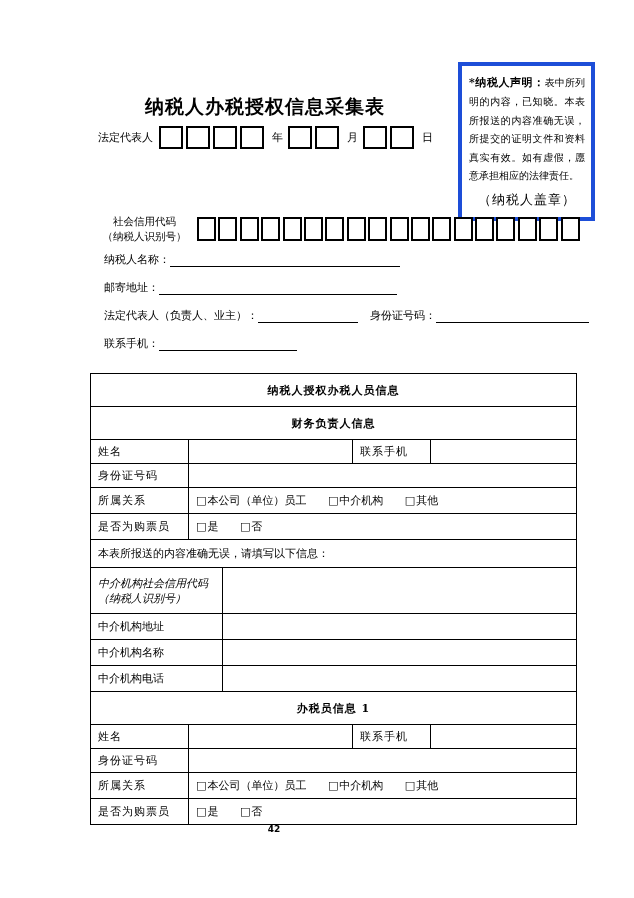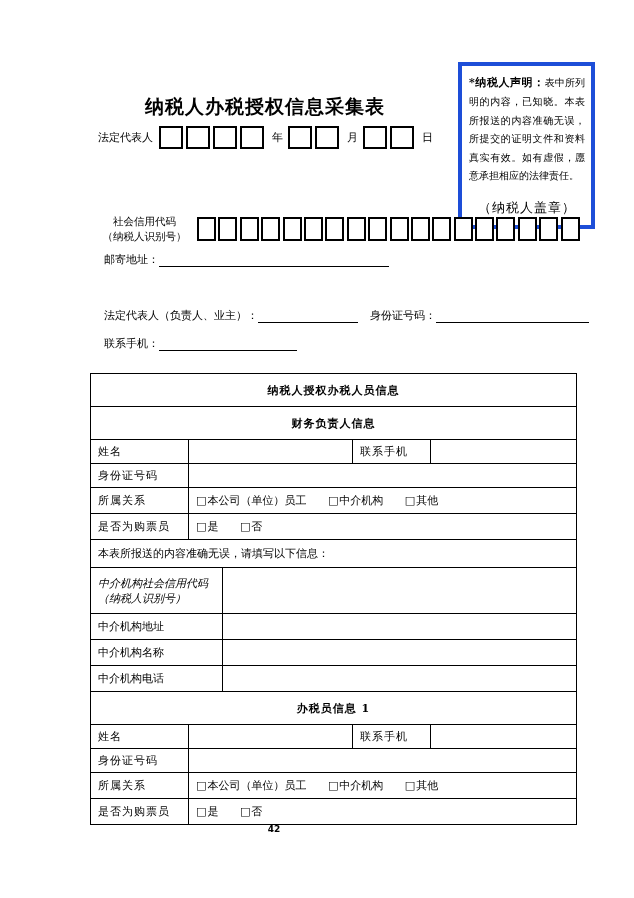--- a/index.html
+++ b/index.html
@@ -28,21 +28,21 @@
     width:24px; height:23px; border:2px solid #000; background:#fff;
     margin-right:3px; display:inline-block;
   }
 
   .decl-box {
     position:absolute; left:458px; top:62px; width:137px; min-height:133px;
     border:4px solid #1d4ed8; padding:7px 6px 5px 7px;
     font-size:10px; line-height:1.85; text-align:justify;
   }
   .decl-box b { font-size:11px; letter-spacing:0.5px; }
-  .decl-stamp { font-size:13px; text-align:center; margin-top:10px; letter-spacing:1px; }
+  .decl-stamp { font-size:13px; text-align:center; margin-top:2px; letter-spacing:1px; }
 
   
   .credit-row {
     position:absolute; top:214px; left:96px;
     display:flex; align-items:center;
   }
   .credit-label { width:97px; font-size:10.5px; text-align:center; line-height:1.45; }
   .credit-boxes { margin-left:4px; }
   .credit-boxes .box {
     width:19px; height:24px; border:2px solid #000; background:#fff;
@@ -137,22 +137,26 @@
         <span class="box"></span>
         <span class="box"></span>
         <span class="box"></span>
         <span class="box"></span>
         <span class="box"></span>
         <span class="box"></span>
       </div>
   </div>
 
   <div class="field-row fr-name">
+    <span>纳税人名称：</span>
+    <span class="uline" style="width:230px"></span>
+  </div>
+  <div class="field-row fr-address">
     <span>邮寄地址：</span>
-    <span class="uline" style="width:230px"></span>
+    <span class="uline" style="width:238px"></span>
   </div>
   <div class="field-row fr-legal">
     <span>法定代表人（负责人、业主）：</span>
     <span class="uline" style="width:100px"></span>
     <span class="gap10"></span>
     <span>身份证号码：</span>
     <span class="uline" style="width:153px"></span>
   </div>
   <div class="field-row fr-phone">
     <span>联系手机：</span>

